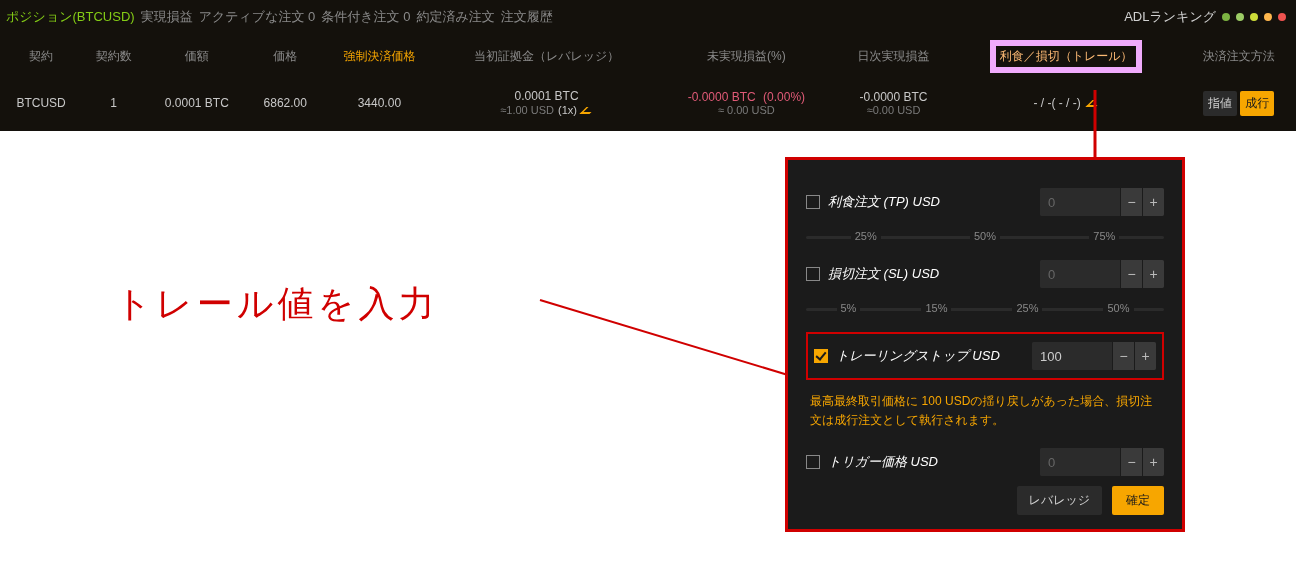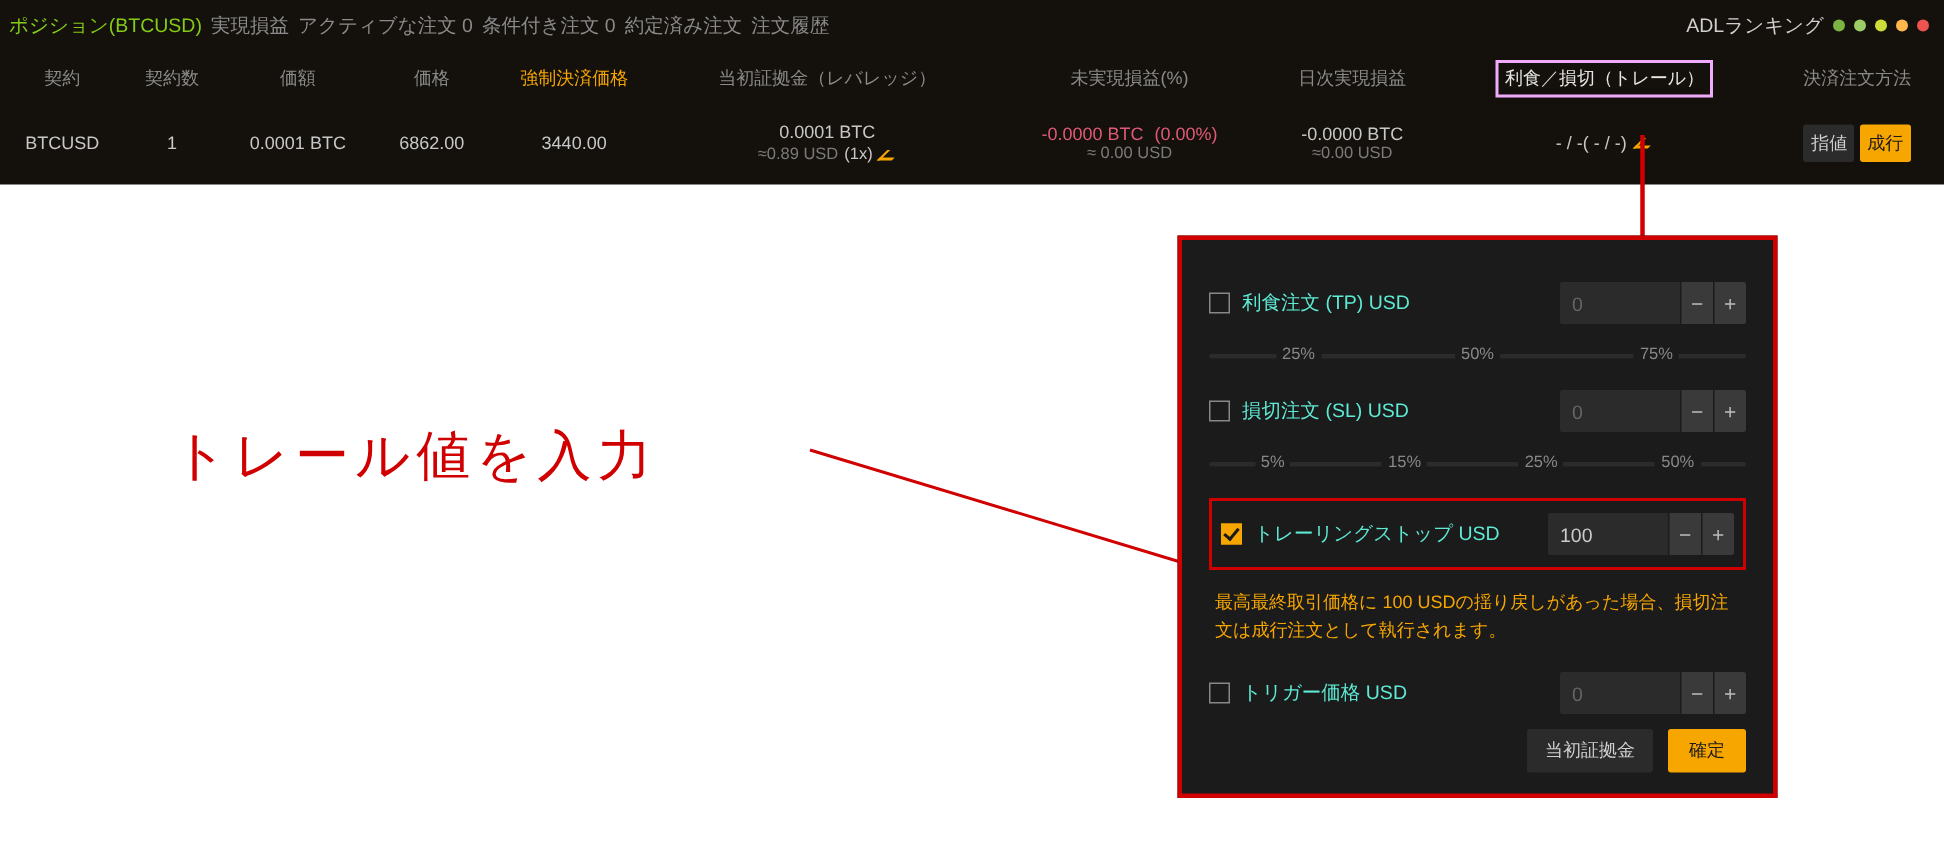--- a/index.html
+++ b/index.html
@@ -96,21 +96,21 @@
     left: 785px; top: 157px;
     width: 400px;
     background:#1b1b1b;
     border:3px solid #d00000;
     padding: 28px 18px 14px 18px;
   }
   .row {
     display:flex; align-items:center; justify-content:space-between;
     margin-bottom:10px;
   }
-  .row .left { display:flex; align-items:center; gap:8px; color:#5eead4; font-size:13px; }
+  .row .left { display:flex; align-items:center; gap:8px; color:#ffffff; font-size:13px;font-style:italic; }
   .chk {
     width:14px; height:14px; border:1px solid #888; display:inline-block;
     background:#1b1b1b; position:relative;
     flex-shrink:0;
   }
   .chk.checked { background:#f7a600; border-color:#f7a600; }
   .chk.checked::after{
     content:""; position:absolute; left:3px; top:0px;
     width:4px; height:8px; border:2px solid #1a1a1a;
     border-top:none; border-left:none; transform:rotate(40deg);
@@ -146,21 +146,21 @@
     border:2px solid #d00000; padding:8px 6px; margin-bottom:8px;
   }
   .note {
     color:#f7a600; font-size:12px; line-height:1.6;
     padding: 4px 4px 18px 4px;
   }
   .actions { display:flex; justify-content:flex-end; gap:10px; margin-top:6px; }
   .btn-cancel { background:#2b2b2b; color:#d0d0d0; padding:6px 12px; }
   .btn-confirm { background:#f7a600; color:#1a1a1a; padding:6px 14px; }
 
-  .th-box { border:2px solid #f0abfc; padding:2px 4px; display:inline-block; color:#e5e5e5;}
+  .th-box { border:6px solid #f0abfc; padding:2px 4px; display:inline-block; color:#fdba74;}
 </style>
 </head>
 <body>
 
 <div class="top-panel">
   <div class="tab-bar">
     <span class="active">ポジション(BTCUSD)</span>
     <span>実現損益</span>
     <span>アクティブな注文 0</span>
     <span>条件付き注文 0</span>
@@ -194,21 +194,21 @@
     <tbody>
       <tr>
         <td class="sym">BTCUSD</td>
         <td class="qty">1</td>
         <td>0.0001 BTC</td>
         <td>6862.00</td>
         <td class="liq-val">3440.00</td>
         <td>
           <div>0.0001 BTC</div>
           <div class="lev-badge">
-            <span class="sub">≈0.89 USD</span>
+            <span class="sub">≈1.00 USD</span>
             <span>(1x)</span>
             <span class="pencil"></span>
           </div>
         </td>
         <td>
           <div>
             <span class="neg">-0.0000 BTC</span>
             <span class="neg" style="margin-left:4px;">(0.00%)</span>
           </div>
           <div class="sub neg">≈ 0.00 USD</div>
@@ -298,16 +298,16 @@
       <span>トリガー価格  USD</span>
     </div>
     <div class="stepper">
       <input placeholder="0" style="">
       <div class="sbtn">−</div>
       <div class="sbtn">+</div>
     </div>
   </div>
 
   <div class="actions">
-    <button class="btn btn-cancel">当初証拠金</button>
+    <button class="btn btn-cancel">レバレッジ</button>
     <button class="btn btn-confirm">確定</button>
   </div>
 </div>
 
 </body></html>

